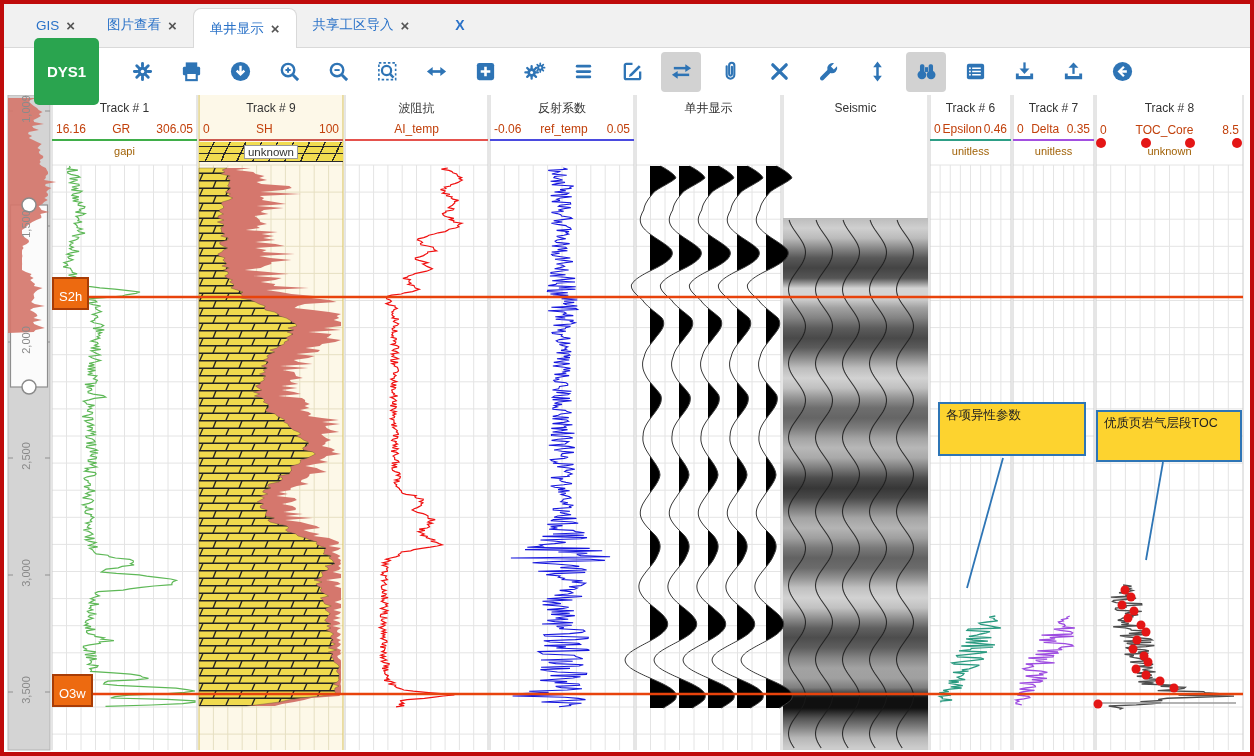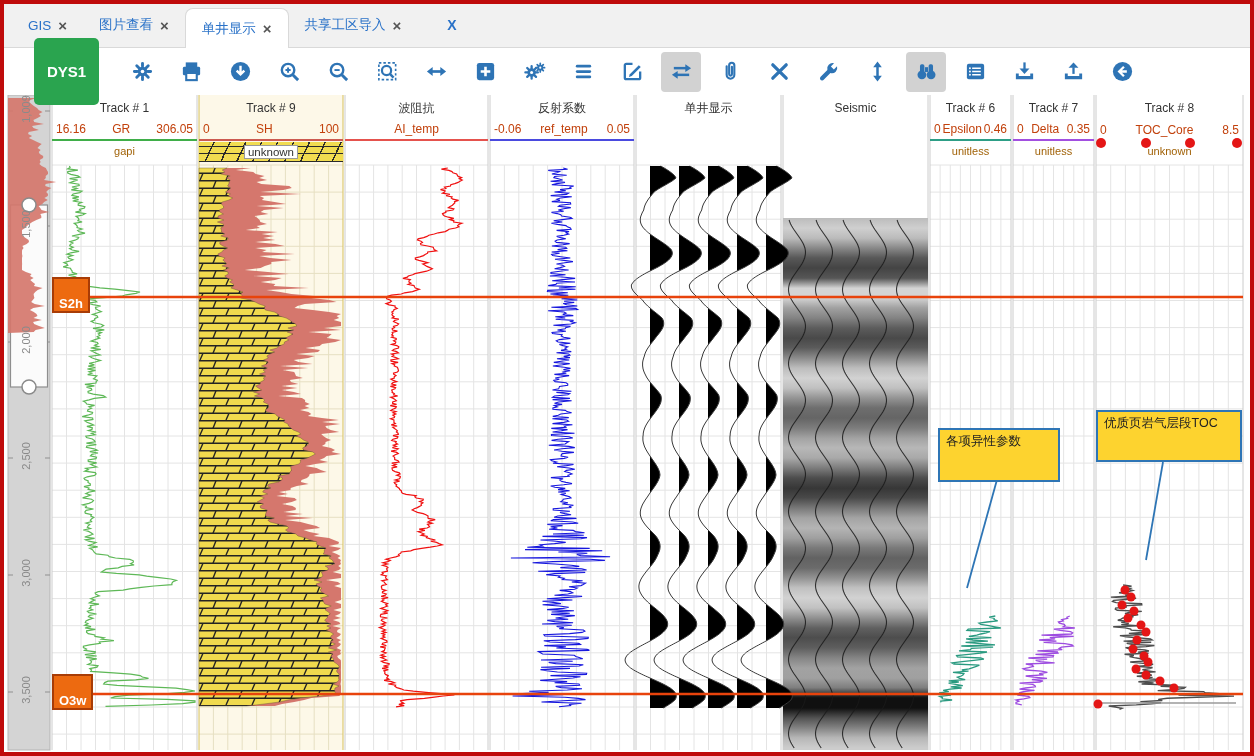--- a/index.html
+++ b/index.html
@@ -1,21 +1,21 @@
 <!DOCTYPE html>
 <html><head>
 <meta charset="utf-8">
 <style>
   html,body{margin:0;padding:0;background:#888;}
   .window{position:relative;width:1254px;height:756px;background:#fff;
     font-family:"Liberation Sans",sans-serif;overflow:hidden;}
   .frame{position:absolute;inset:0;border:4px solid #bf0b0b;z-index:60;pointer-events:none;}
   
   .tabbar{position:absolute;left:4px;top:4px;width:1246px;height:44px;background:#f1f1f1;
-    border-bottom:1px solid #d9d9d9;display:flex;align-items:flex-end;z-index:40;padding-left:8px;box-sizing:border-box;}
+    border-bottom:1px solid #d9d9d9;display:flex;align-items:flex-end;z-index:40;padding-left:16px;box-sizing:border-box;}
   .tab{display:flex;align-items:center;gap:7px;padding:0 16px;height:44px;color:#2a72c8;
     font-size:13.5px;cursor:pointer;white-space:nowrap;}
   .tab .x{color:#555;font-weight:bold;font-size:15px;line-height:1;}
   .tab.active{background:#fff;border:1px solid #d9d9d9;border-bottom:none;border-radius:8px 8px 0 0;
     height:39px;margin-bottom:-1px;}
   .tab.accent{font-weight:bold;font-size:14px;}
   
   .toolbar{position:absolute;left:4px;top:48px;width:1246px;height:47px;background:#fff;
     display:flex;align-items:center;z-index:40;}
   .wellbtn{margin-left:30px;margin-right:14px;background:#2aa44f;color:#fff;font-weight:bold;
@@ -35,21 +35,21 @@
     background-image:repeating-linear-gradient(0deg,#2a2a2a 0 1.4px,transparent 1.4px 7.5px),
       repeating-linear-gradient(115deg,transparent 0 13px,#2a2a2a 13px 14.4px);}
   .lith-strip span{position:absolute;left:50%;top:50%;transform:translate(-50%,-50%);
     background:#fff;border:1px solid #999;font-size:11.5px;padding:0 3px;color:#333;white-space:nowrap;}
   .hdot{position:absolute;width:10px;height:10px;border-radius:50%;background:#e41616;z-index:31;}
   
   .depth-label{position:absolute;left:4px;width:44px;text-align:center;transform:rotate(-90deg);
     font-size:11px;color:#8a8a8a;z-index:25;}
   
   .hlabel{position:absolute;z-index:32;background:#ed6a10;border:2px solid #a83c06;color:#fff;
-    font-weight:bold;font-size:13px;padding:16px 5px;height:22px;line-height:17px;box-sizing:border-box;}
+    font-weight:normal;font-size:13px;padding:9px 5px;height:33px;line-height:17px;box-sizing:border-box;}
   
   .callout{position:absolute;z-index:33;background:#fdd32f;border:2px solid #2e75b5;font-size:12.5px;
     color:#222;padding:3px 6px;box-sizing:border-box;text-align:left;cursor:move;}
   #plot{position:absolute;left:0;top:0;z-index:10;}
 </style>
 </head>
 <body>
 
 <div class="window">
 
@@ -717,17 +717,17 @@
     <div class="t-unit">unknown</div>
   </div>
   <div class="hdot" style="left:1096px;top:138px"></div>
   <div class="hdot" style="left:1141px;top:138px"></div>
   <div class="hdot" style="left:1185px;top:138px"></div>
   <div class="hdot" style="left:1232px;top:138px"></div>
 
   <div class="hlabel" style="left:52px;top:277px">S2h</div>
   <div class="hlabel" style="left:52px;top:674px">O3w</div>
 
-  <div class="callout" style="left:938px;top:428px;width:122px;height:54px">各项异性参数</div>
+  <div class="callout" style="left:938px;top:402px;width:148px;height:54px">各项异性参数</div>
   <div class="callout" style="left:1096px;top:410px;width:146px;height:52px">优质页岩气层段TOC</div>
 
   <div class="frame"></div>
 </div>
 
 </body></html>

